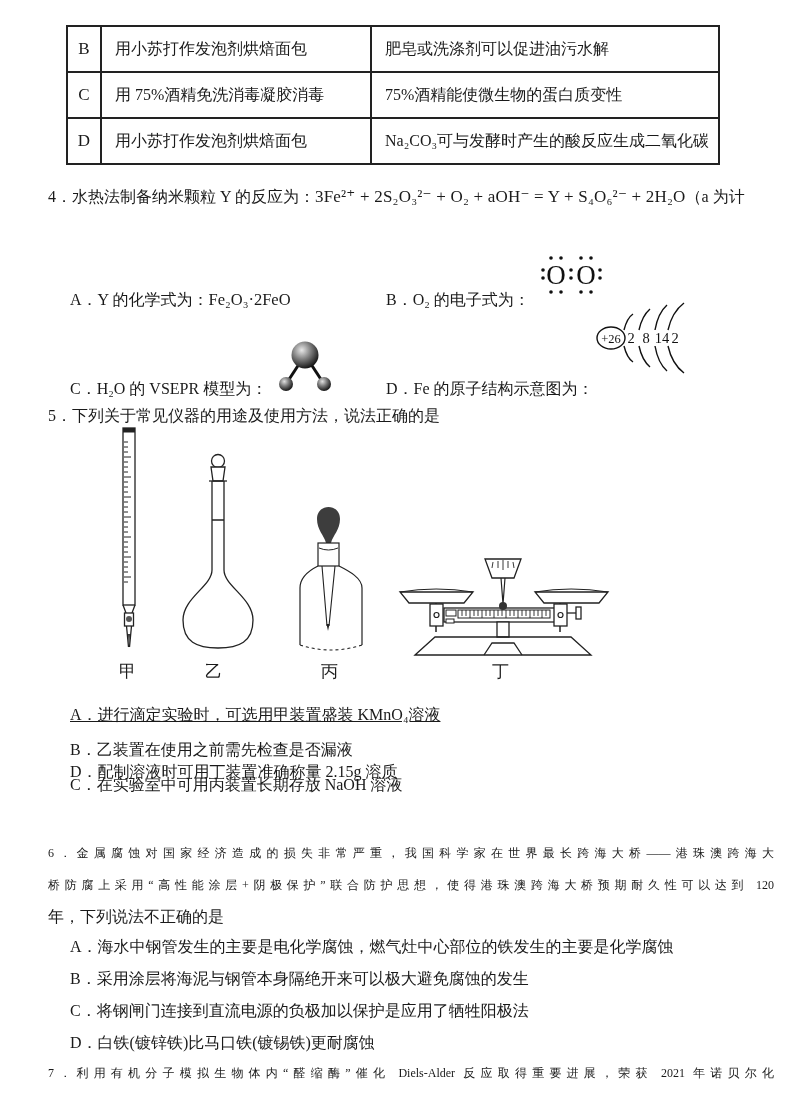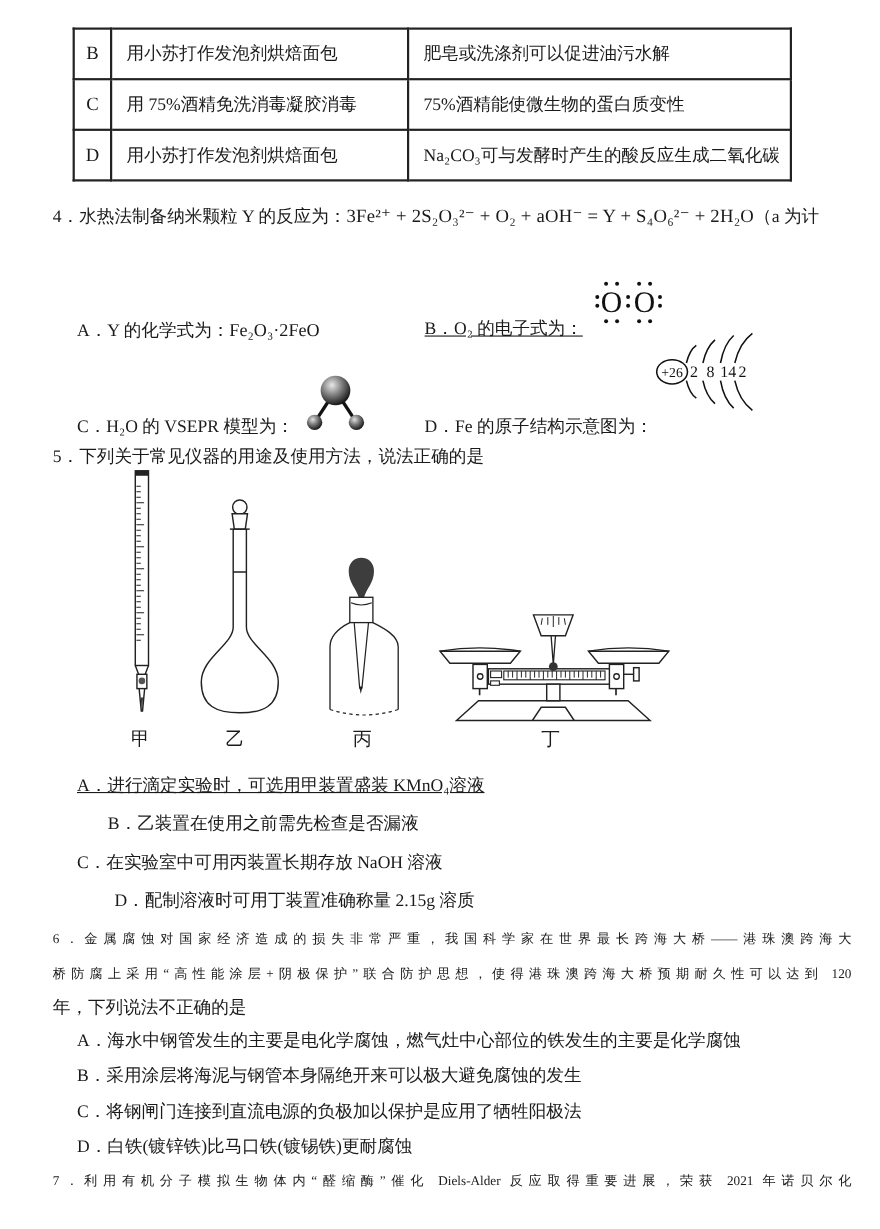--- a/index.html
+++ b/index.html
@@ -46,21 +46,21 @@
   </tbody>
     </table>
 
   <div class="abs wrapline" style="left:48px;top:184px;width:726px;">
     <span>4．水热法制备纳米颗粒 Y 的反应为：</span><span class="eq">3Fe²⁺ + 2S₂O₃²⁻ + O₂ + aOH⁻ = Y + S₄O₆²⁻ + 2H₂O</span><span>（a 为计</span>
   </div>
 
   <div class="abs wrapline" style="left:70px;top:287px;">
     <span>A．Y 的化学式为：</span><span class="formula">Fe₂O₃·2FeO</span>
   </div>
-  <div class="abs wrapline" style="left:386px;top:287px;text-decoration:underline;">B．O₂ 的电子式为：</div>
+  <div class="abs wrapline" style="left:386px;top:287px;">B．O₂ 的电子式为：</div>
 
   <svg class="abs" style="left:538px;top:250px;" width="68" height="46" viewBox="0 0 68 46">
     <g fill="#111">
       <circle cx="5" cy="20" r="1.8"></circle>
         <circle cx="5" cy="28" r="1.8"></circle>
       <circle cx="33" cy="20" r="1.8"></circle>
         <circle cx="33" cy="28" r="1.8"></circle>
       <circle cx="62" cy="20" r="1.8"></circle>
         <circle cx="62" cy="28" r="1.8"></circle>
       <circle cx="13" cy="8" r="1.8"></circle>
@@ -177,23 +177,23 @@
     <path d="M17,103 L37,85 L173,85 L193,103 Z" fill="none" stroke="#222" stroke-width="1.3"></path>
     <path d="M86,103 L94,91 L116,91 L124,103" fill="none" stroke="#222" stroke-width="1.3"></path>
   </svg>
 
   <div class="abs applabel" style="left:119px;top:660px;">甲</div>
   <div class="abs applabel" style="left:205px;top:660px;">乙</div>
   <div class="abs applabel" style="left:321px;top:660px;">丙</div>
   <div class="abs applabel" style="left:492px;top:660px;">丁</div>
 
   <div class="abs wrapline" style="left:70px;top:702px;text-decoration:underline;">A．进行滴定实验时，可选用甲装置盛装 KMnO₄溶液</div>
-  <div class="abs wrapline" style="left:70px;top:737px;margin-left:28px;">B．乙装置在使用之前需先检查是否漏液</div>
+  <div class="abs wrapline" style="left:70px;top:737px;">B．乙装置在使用之前需先检查是否漏液</div>
   <div class="abs wrapline" style="left:70px;top:772px;">C．在实验室中可用丙装置长期存放 NaOH 溶液</div>
-  <div class="abs wrapline" style="left:70px;top:807px;margin-left:34px;">D．配制溶液时可用丁装置准确称量 2.15g 溶质</div>
+  <div class="abs wrapline" style="left:70px;top:759px;">D．配制溶液时可用丁装置准确称量 2.15g 溶质</div>
 
   <div class="abs justline" style="left:48px;top:840px;width:726px;">6．金属腐蚀对国家经济造成的损失非常严重，我国科学家在世界最长跨海大桥——港珠澳跨海大</div>
   <div class="abs justline" style="left:48px;top:872px;width:726px;">桥防腐上采用“高性能涂层+阴极保护”联合防护思想，使得港珠澳跨海大桥预期耐久性可以达到 120</div>
   <div class="abs wrapline" style="left:48px;top:904px;">年，下列说法不正确的是</div>
   <div class="abs wrapline" style="left:70px;top:966px;">B．采用涂层将海泥与钢管本身隔绝开来可以极大避免腐蚀的发生</div>
   <div class="abs wrapline" style="left:70px;top:934px;">A．海水中钢管发生的主要是电化学腐蚀，燃气灶中心部位的铁发生的主要是化学腐蚀</div>
   <div class="abs wrapline" style="left:70px;top:998px;">C．将钢闸门连接到直流电源的负极加以保护是应用了牺牲阳极法</div>
   <div class="abs wrapline" style="left:70px;top:1030px;">D．白铁(镀锌铁)比马口铁(镀锡铁)更耐腐蚀</div>
 
   <div class="abs justline" style="left:48px;top:1060px;width:726px;">7．利用有机分子模拟生物体内“醛缩酶”催化 Diels-Alder 反应取得重要进展，荣获 2021 年诺贝尔化</div>

